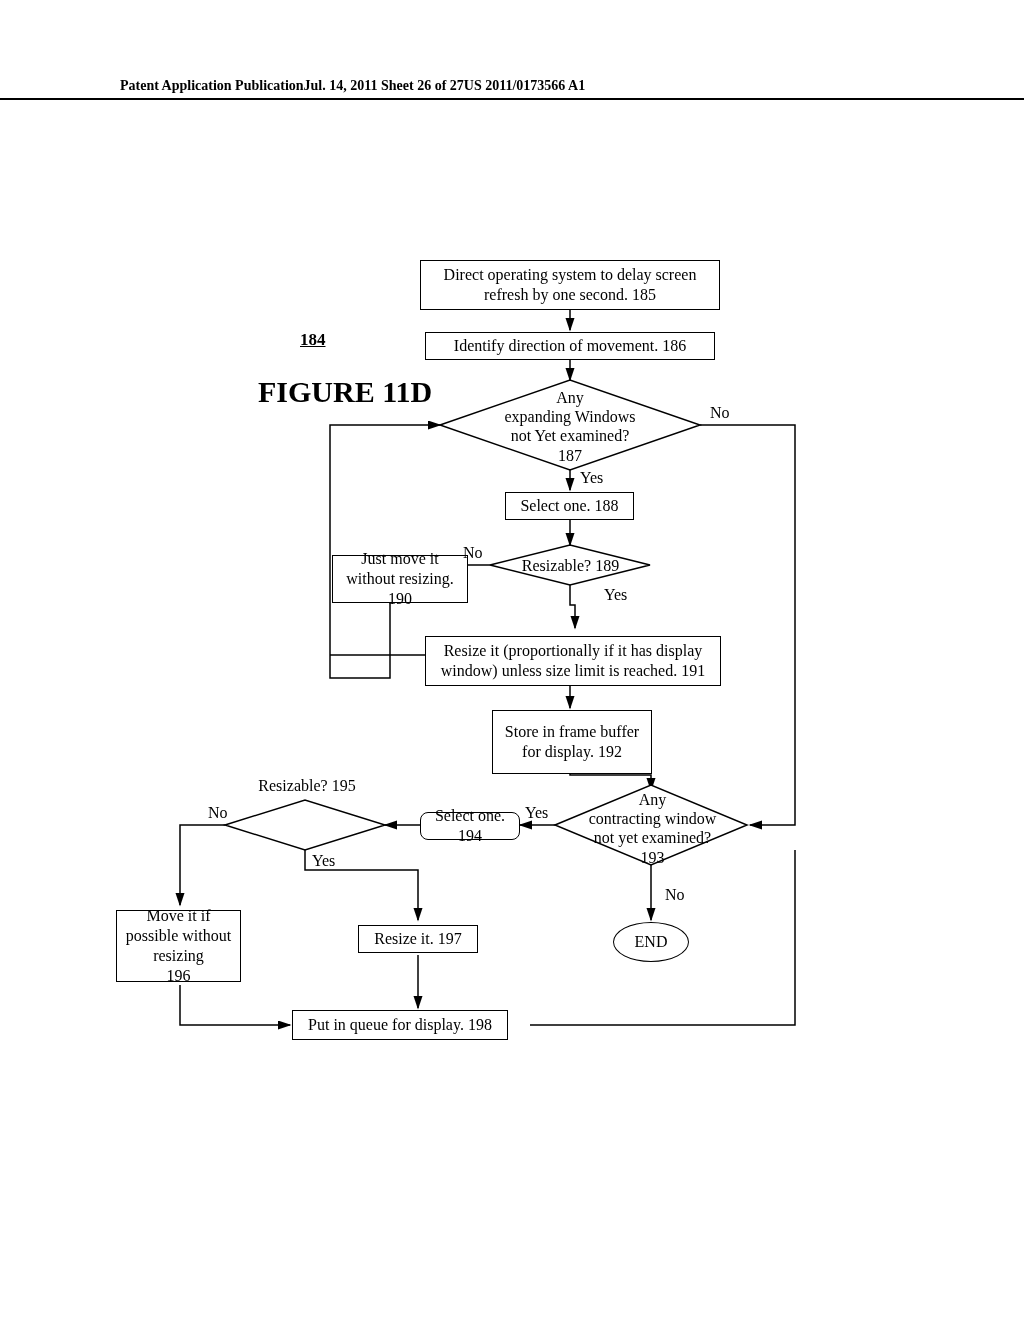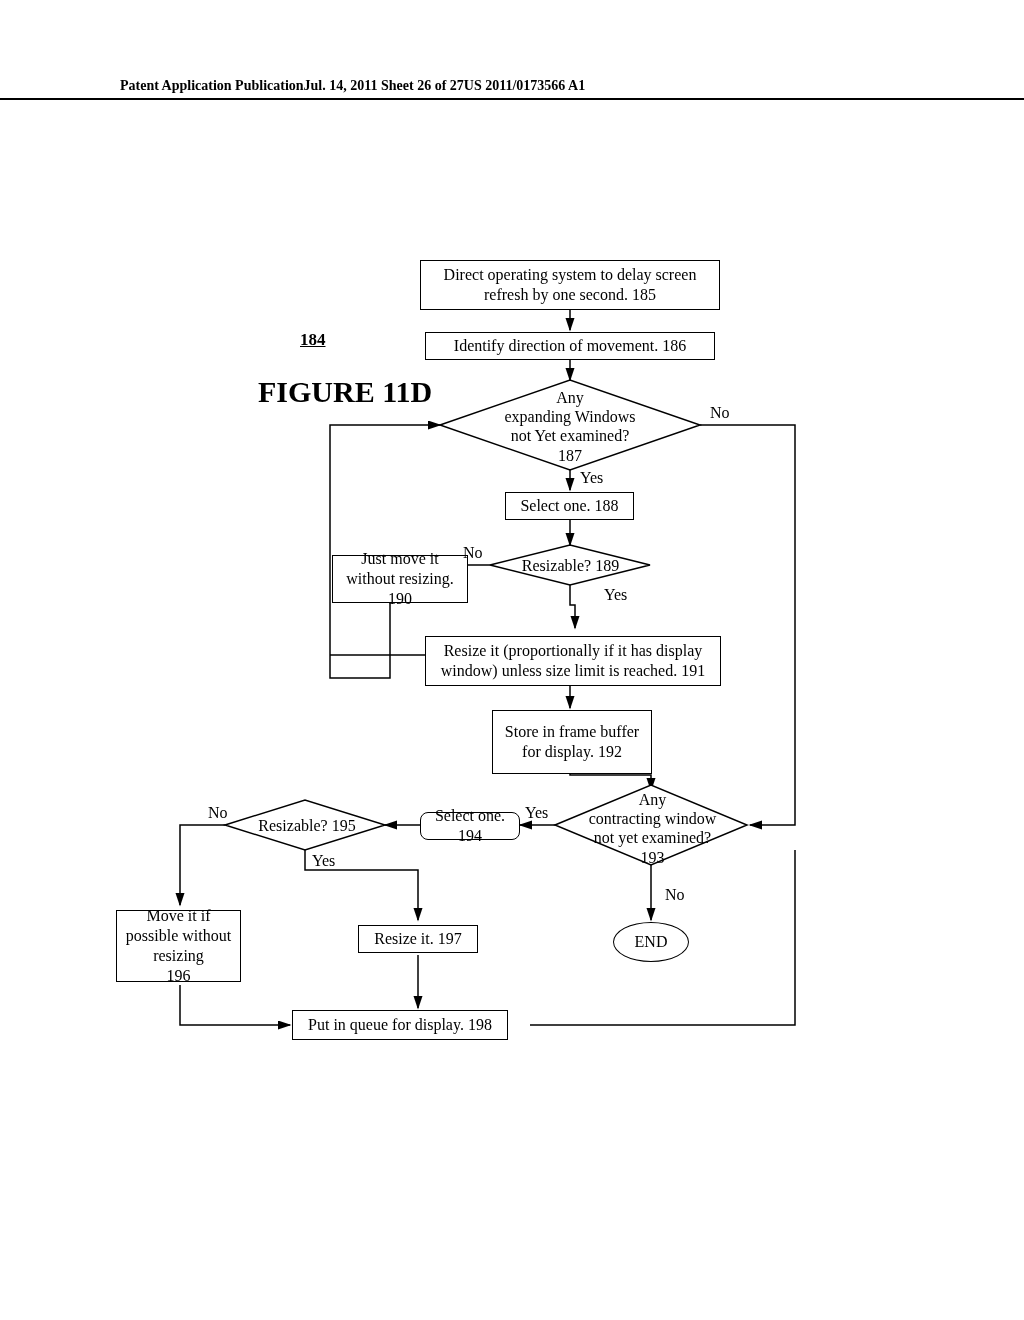--- a/index.html
+++ b/index.html
@@ -185,21 +185,21 @@
 <div class="diamond-label" style="left:580px; top:790px; width:145px; white-space:pre-line;">Any
 contracting window
 not yet examined?
 193</div>
 
 <div class="diamond" style="left:305px; top:825px;">
   <svg width="1" height="1">
       <polygon points="-80,0 0,-25 80,0 0,25" fill="#fff" stroke="#000" stroke-width="1.5"></polygon>
     </svg>
 </div>
-<div class="diamond-label" style="left:252px; top:816px; width:110px;">Resizable?  195</div>
+<div class="diamond-label" style="left:252px; top:776px; width:110px;">Resizable?  195</div>
 
 <div class="end" style="left:613px; top:922px;">END</div>
 
 <span class="lbl" style="left:710px; top:404px;">No</span>
 <span class="lbl" style="left:580px; top:469px;">Yes</span>
 <span class="lbl" style="left:463px; top:544px;">No</span>
 <span class="lbl" style="left:604px; top:586px;">Yes</span>
 <span class="lbl" style="left:525px; top:804px;">Yes</span>
 <span class="lbl" style="left:665px; top:886px;">No</span>
 <span class="lbl" style="left:208px; top:804px;">No</span>

